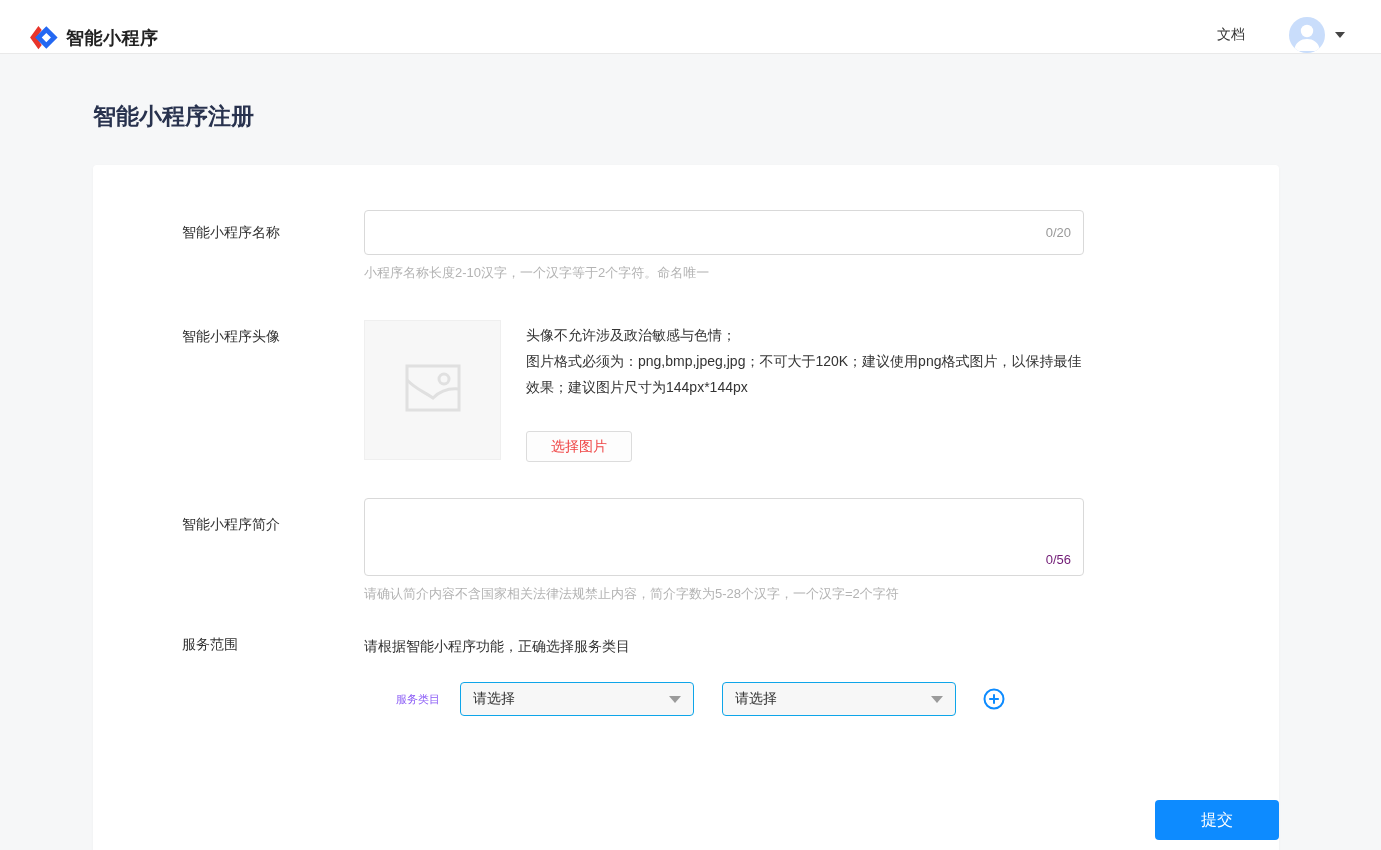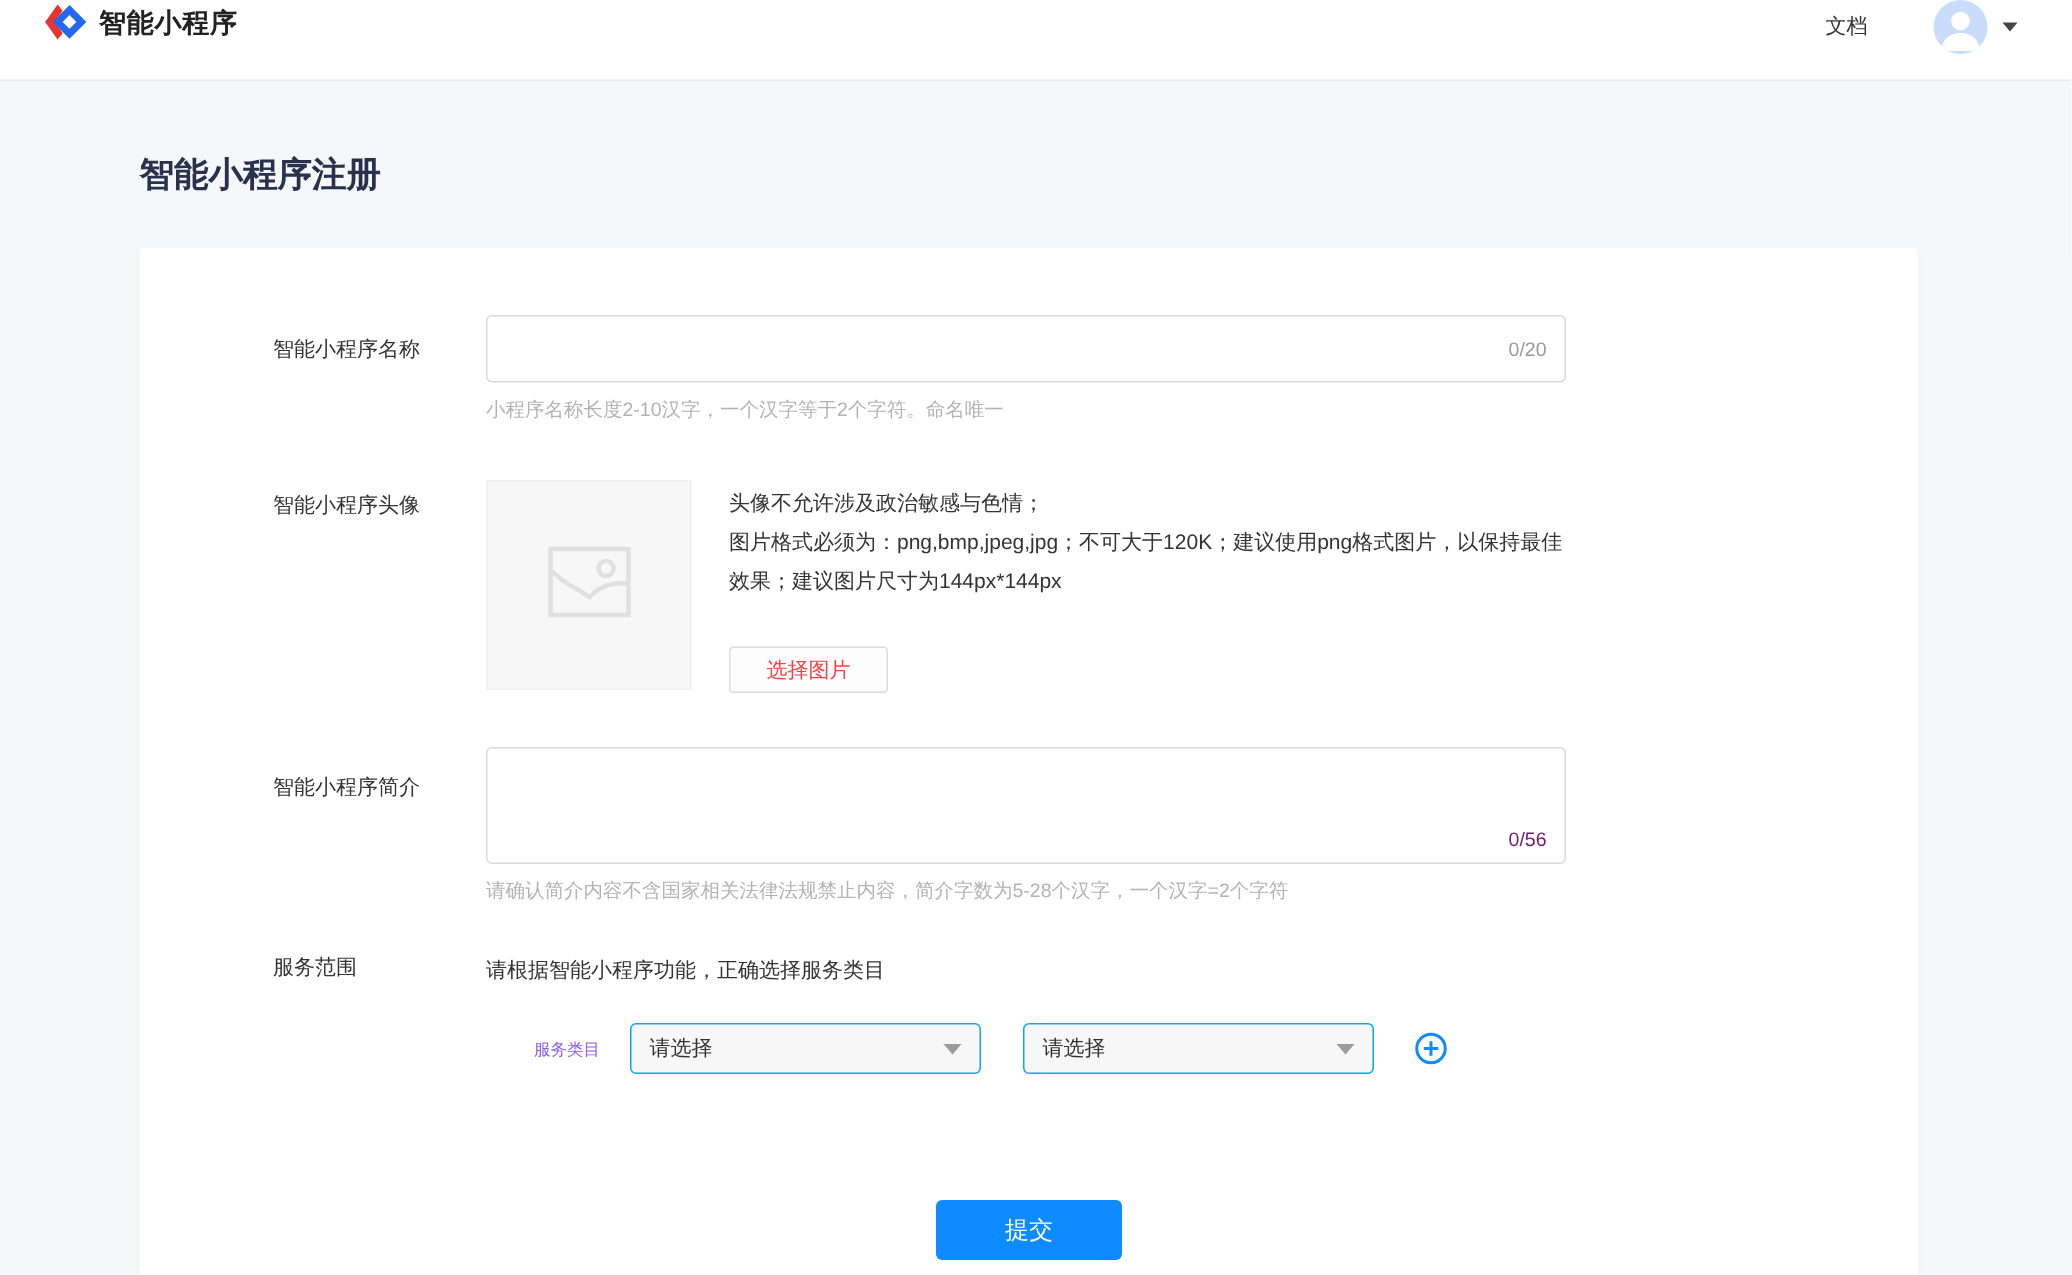--- a/index.html
+++ b/index.html
@@ -5,21 +5,21 @@
   * { box-sizing: border-box; margin: 0; padding: 0; }
   html,body { width: 1381px; height: 850px; overflow: hidden; }
   body {
     background: #f6f7f8;
     font-family: "Liberation Sans", "DejaVu Sans", sans-serif;
     color: #333;
   }
   
   .header {
     height: 54px; background: #fff; border-bottom: 1px solid #e9e9e9;
-    display: flex; align-items: flex-start; justify-content: space-between;
+    display: flex; align-items: flex-end; justify-content: space-between;
     padding: 0 36px 0 28px;
   }
   .brand { display: flex; align-items: center; }
   .brand-logo { width: 30px; height: 30px; display: inline-flex; }
   .brand-title { font-size: 18px; font-weight: 600; color: #222; margin-left: 8px; letter-spacing: 0.5px; }
   .header-right { display: flex; align-items: center; }
   .docs-link { font-size: 14px; color: #333; text-decoration: none; margin-right: 44px; cursor: pointer; }
   .user-avatar {
     width: 36px; height: 36px; border-radius: 50%; background: #c9ddfb;
     display: inline-flex; align-items: center; justify-content: center; overflow: hidden; cursor: pointer;
@@ -29,21 +29,21 @@
     border-left: 5px solid transparent; border-right: 5px solid transparent;
     border-top: 6px solid #444;
   }
   
   .page-title { margin: 47px 0 0 93px; font-size: 23px; font-weight: 600; color: #28324e; }
   .card {
     width: 1186px; margin: 33px 0 0 93px; background: #fff;
     border-radius: 4px; box-shadow: 0 1px 3px rgba(0,0,0,0.04);
     height: 700px; padding-top: 45px; position: relative;
   }
-  .form-row { display: flex; margin-left: 89px; }
+  .form-row { display: flex; margin-left: 89px; gap: 40px; }
   .row-label { width: 142px; flex: 0 0 142px; font-size: 14px; color: #333; }
   .v-center-label { line-height: 45px; }
   .row-content { position: relative; }
   
   .text-field {
     width: 720px; height: 45px; border: 1px solid #d9d9d9; border-radius: 4px;
     background: #fff; position: relative; display: flex; align-items: center;
   }
   .text-field input {
     border: none; outline: none; flex: 1; height: 100%;
@@ -91,21 +91,21 @@
   }
   .select-box + .select-box { margin-left: 28px; }
   .select-value { font-size: 14px; color: #333; }
   .select-caret {
     position: absolute; right: 12px; width: 0; height: 0;
     border-left: 6px solid transparent; border-right: 6px solid transparent;
     border-top: 7px solid #9b9b9b;
   }
   .add-circle { margin-left: 27px; width: 22px; height: 22px; display: inline-flex; cursor: pointer; }
   
-  .submit-row { display: flex; justify-content: center; margin-top: 84px; }
+  .submit-row { display: flex; justify-content: flex-end; margin-top: 84px; }
   .submit-btn {
     width: 124px; height: 40px; background: #0d8bff; border: none; border-radius: 4px;
     color: #fff; font-size: 16px; cursor: pointer; font-family: inherit;
   }
 </style>
 </head>
 <body>
 
 <div class="header">
   <div class="brand">

